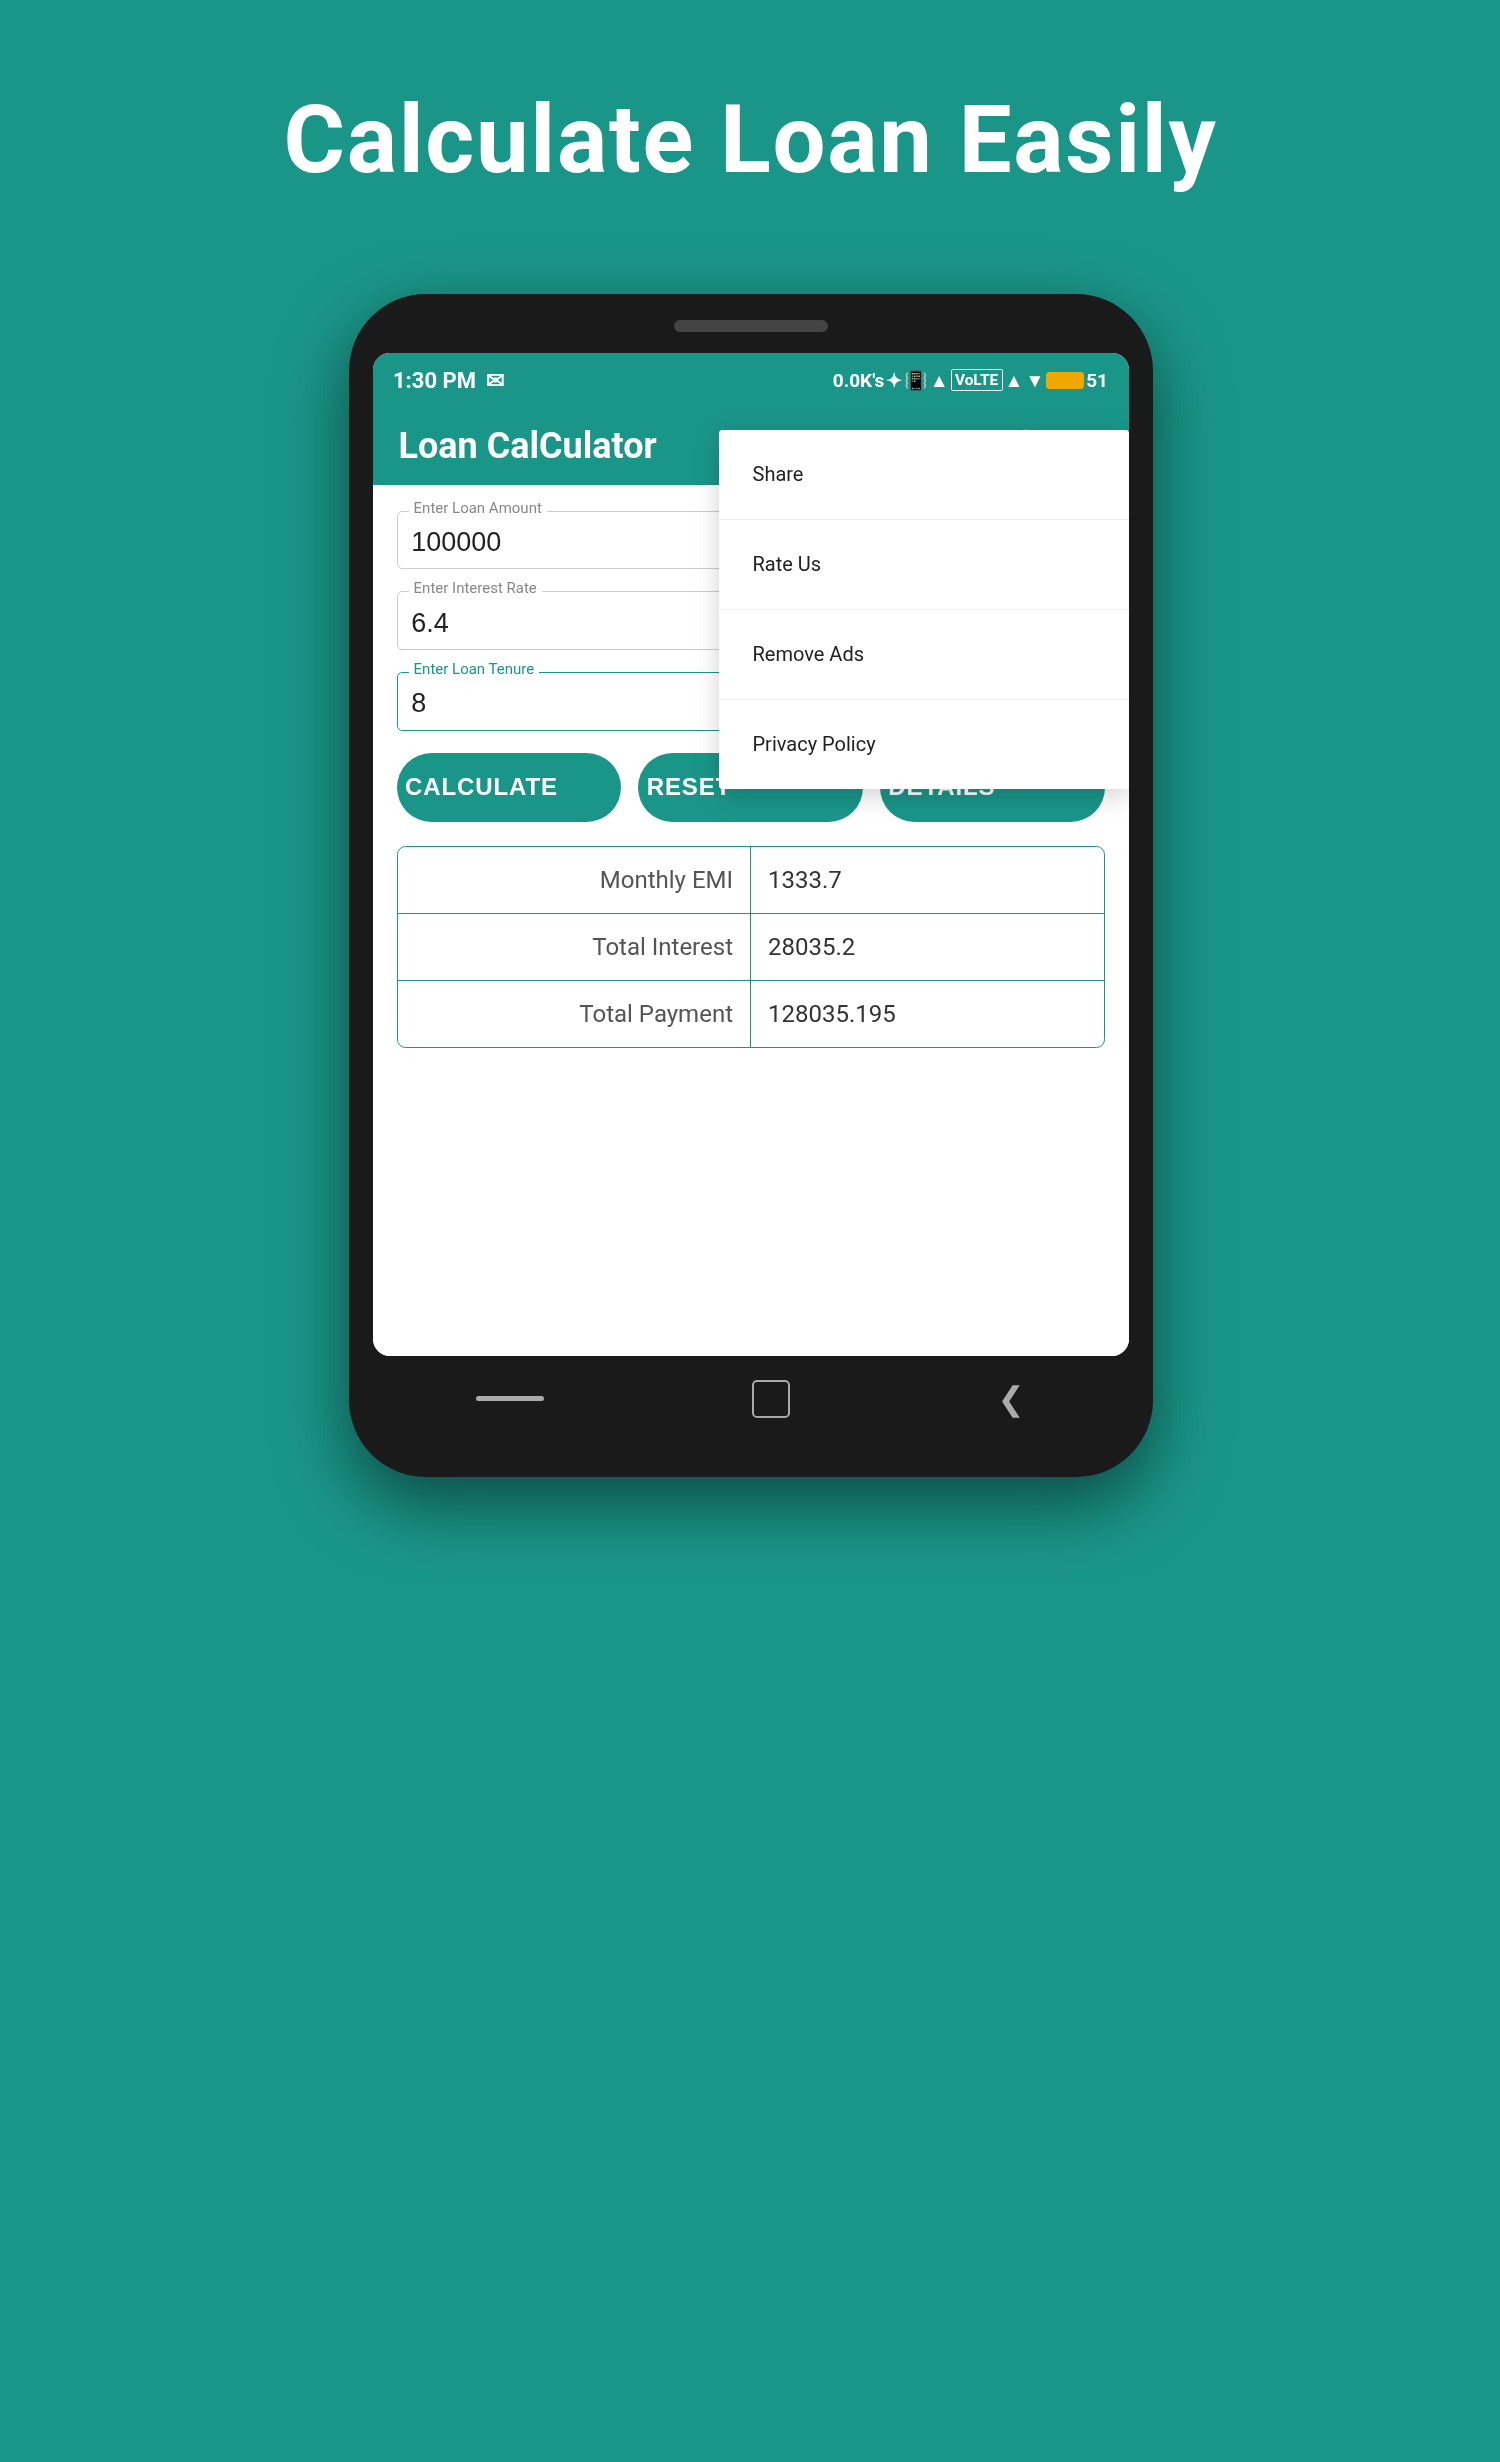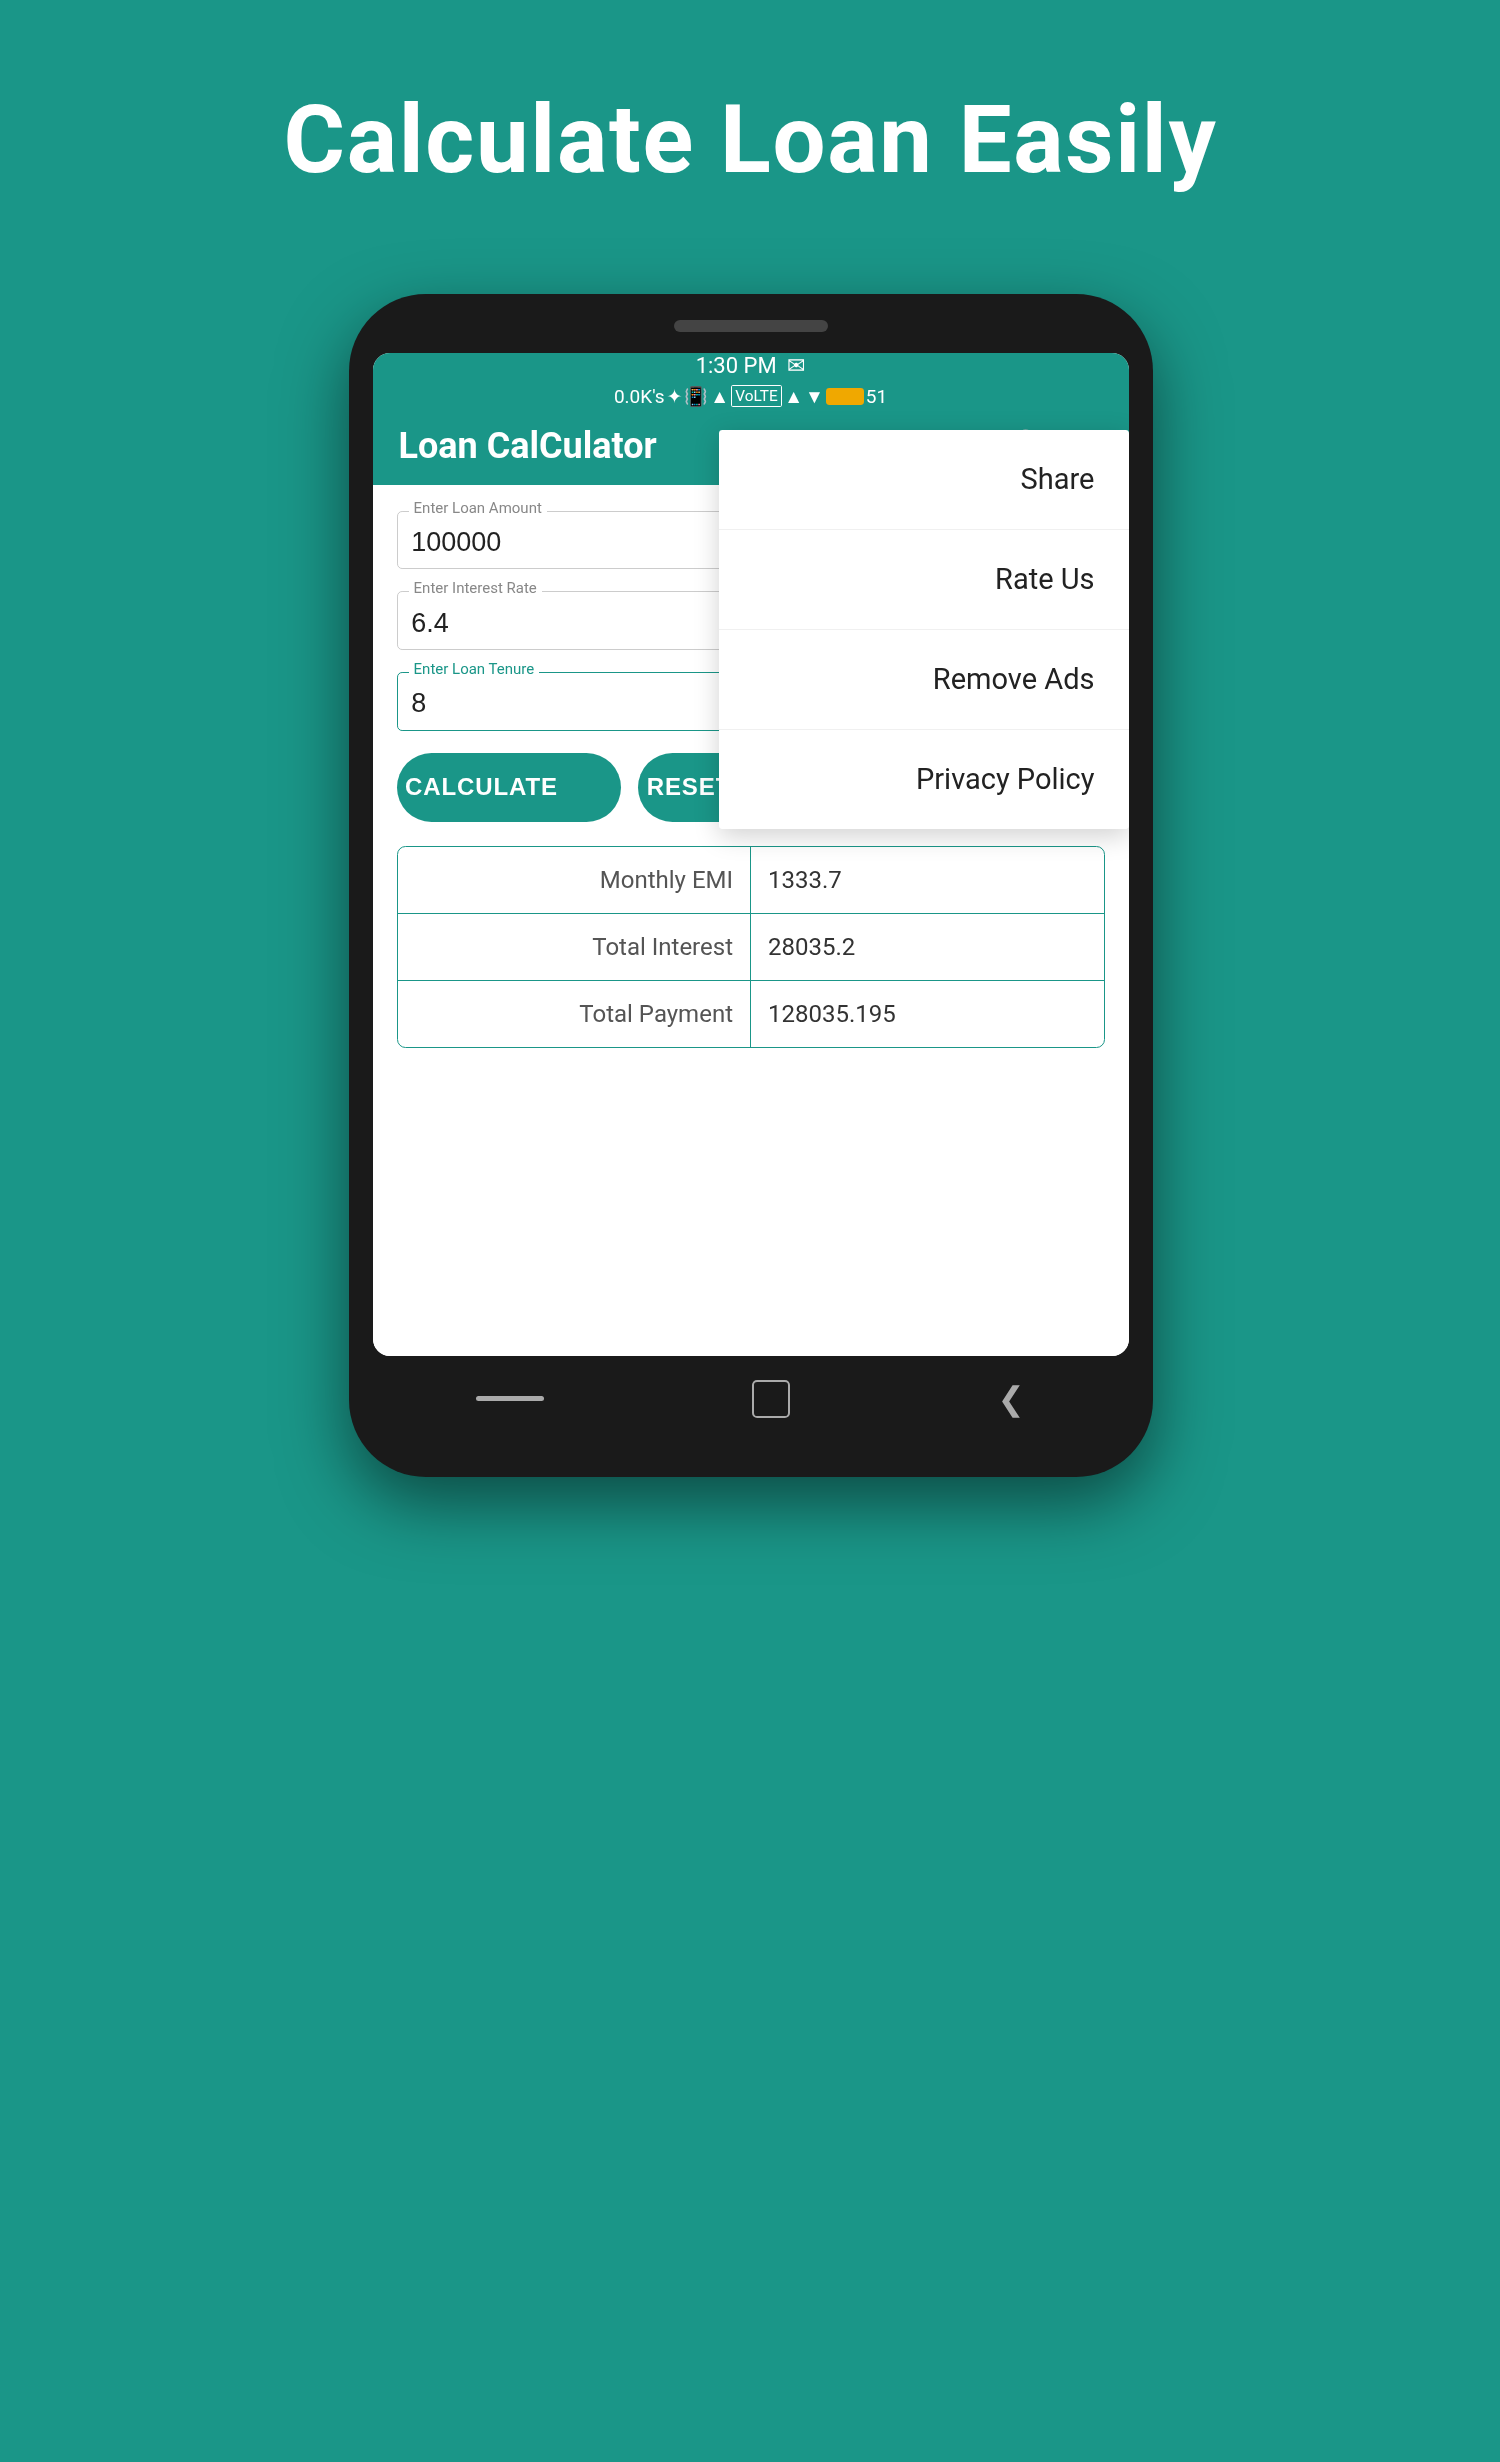--- a/index.html
+++ b/index.html
@@ -54,22 +54,21 @@
     
     .status-bar {
       background: #1a9688;
       height: 55px;
       display: flex;
       align-items: center;
       justify-content: space-between;
       padding: 0 20.5px;
       color: white;
       font-size: 22px;
-      font-weight: 400;
-      flex-direction: column;
+      font-weight: 700;
     }
 
     .status-left {
       display: flex;
       align-items: center;
       gap: 10.3px;
     }
 
     .status-right {
       display: flex;
@@ -203,25 +202,24 @@
       right: 0;
       width: 410px;
       background: white;
       box-shadow: 0 6.8px 26px rgba(0,0,0,0.18);
       z-index: 100;
       border-radius: 3.4px;
     }
 
     .dropdown-item {
       padding: 32.5px 34px;
-      font-size: 29px;
+      font-size: 20px;
       color: #222;
       cursor: pointer;
       border-bottom: 0.9px solid #f0f0f0;
-      text-align: right;
     }
 
     .dropdown-item:last-child {
       border-bottom: none;
     }
 
     
     .phone-bottom-bar {
       display: flex;
       justify-content: space-around;

